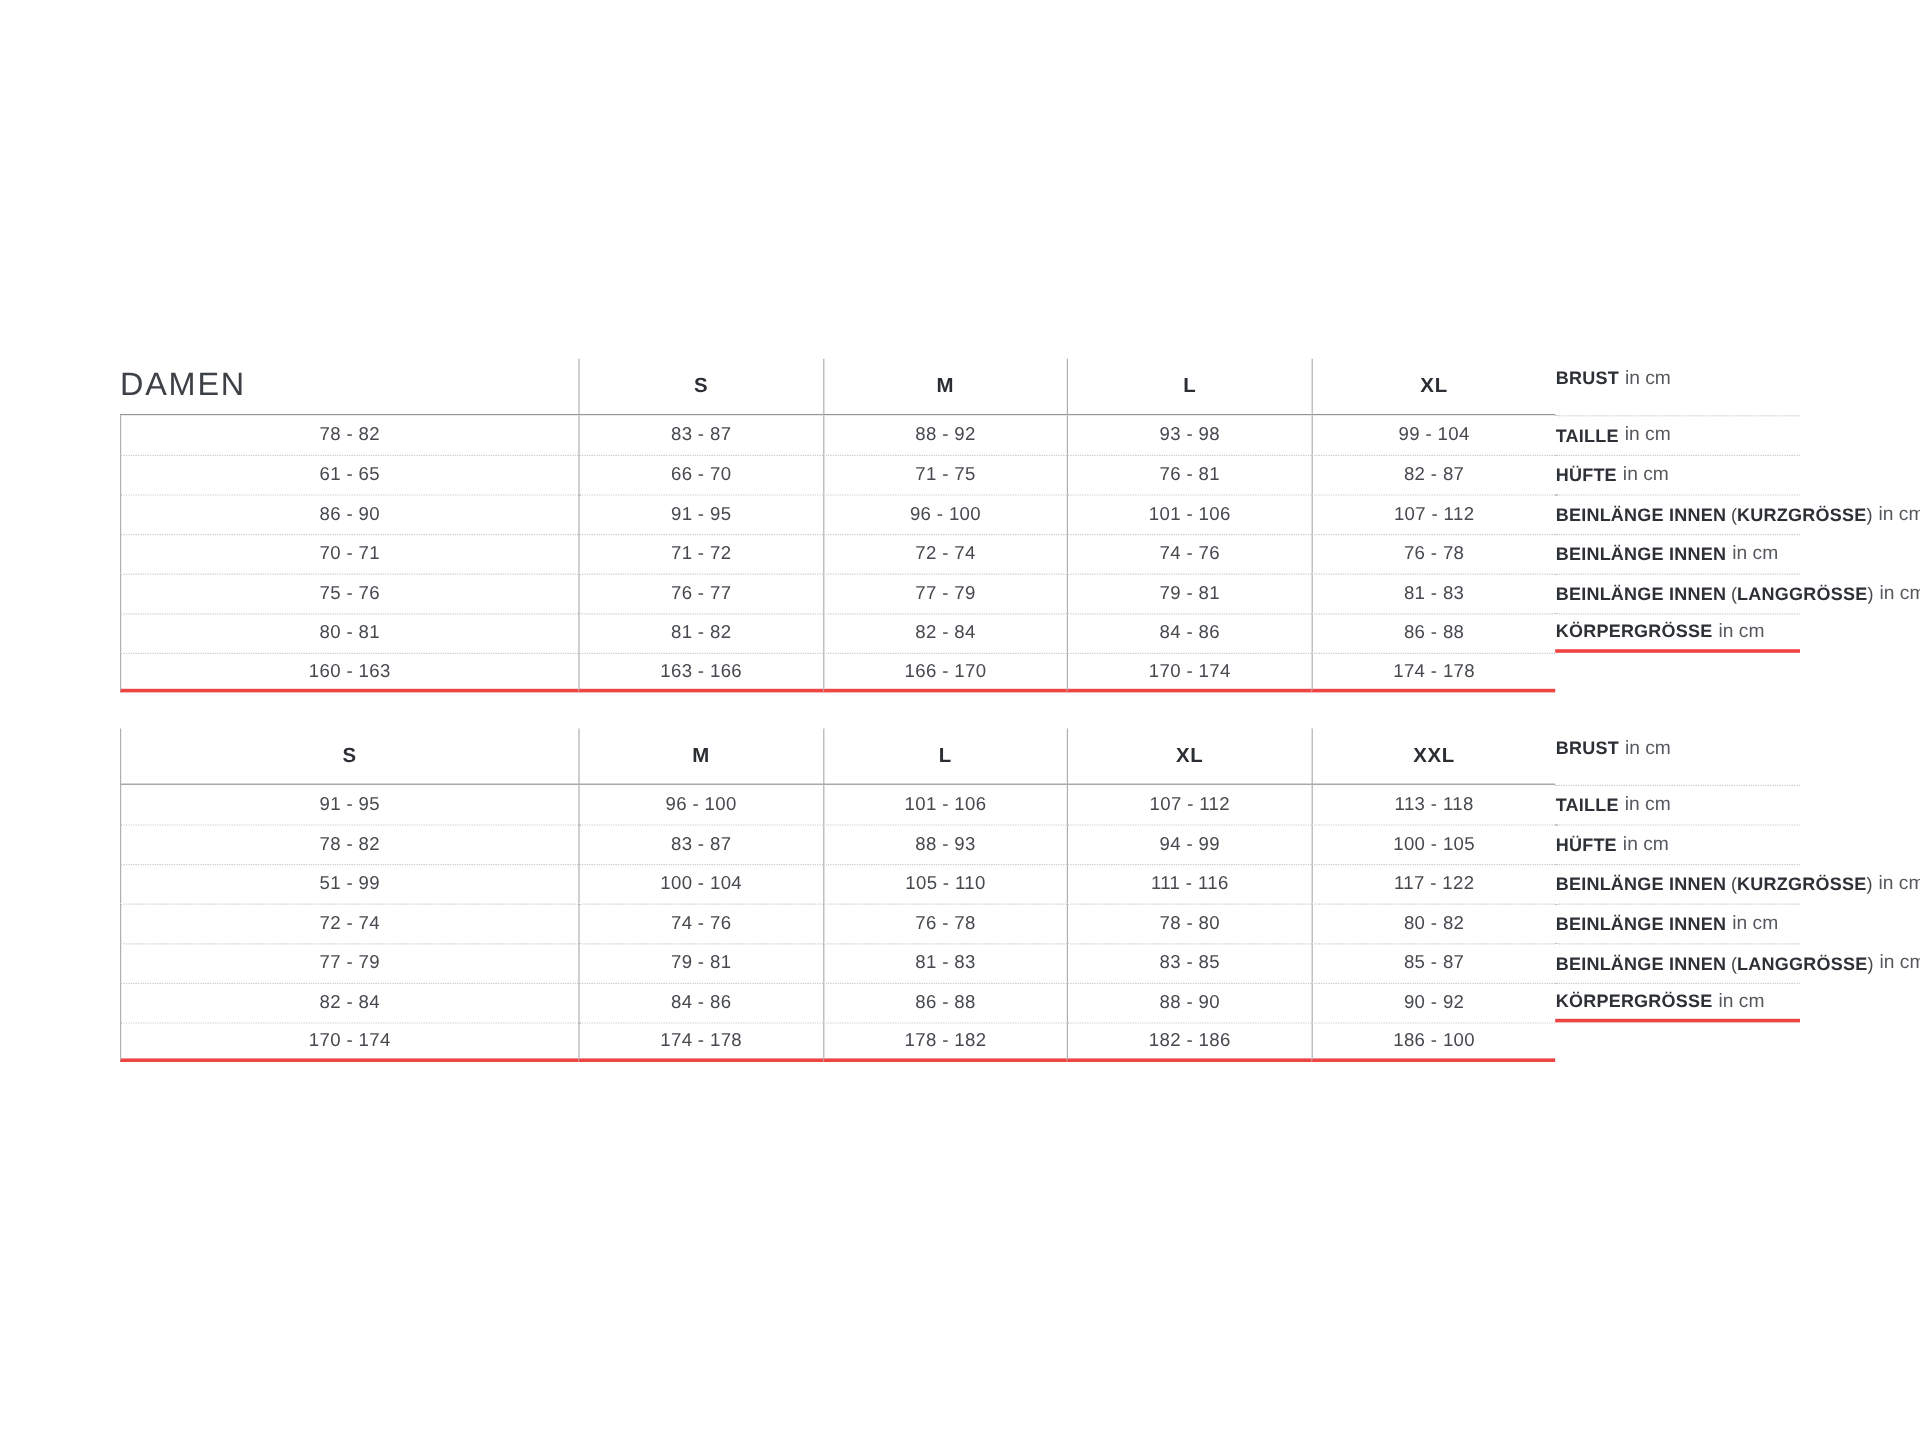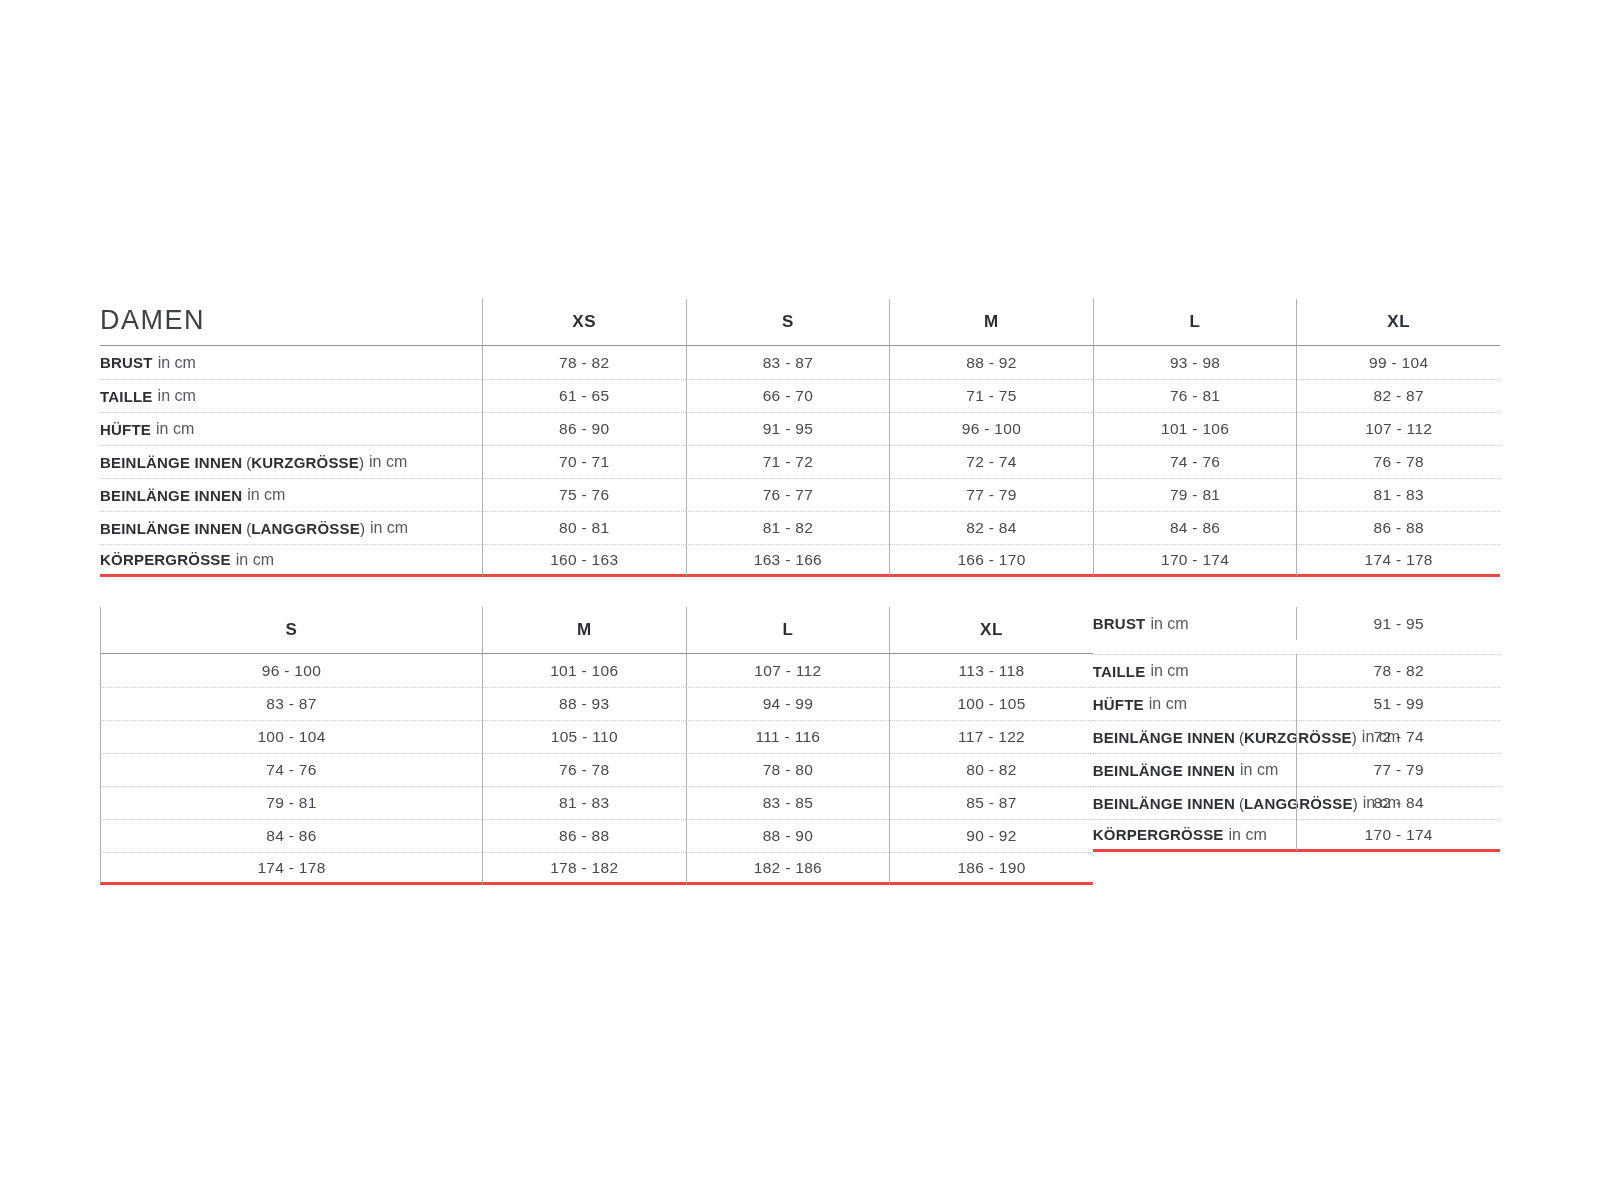--- a/index.html
+++ b/index.html
@@ -92,21 +92,20 @@
 </style>
 </head>
 <body>
 
 <div class="canvas">
   <div class="content">
     <div class="size-table">
         <div class="cell hdr label">
           <h2 class="title-text">DAMEN</h2>
         </div>
-        <div class="cell hdr data size-hdr">XS</div>
         <div class="cell hdr data size-hdr">S</div>
         <div class="cell hdr data size-hdr">M</div>
         <div class="cell hdr data size-hdr">L</div>
         <div class="cell hdr data size-hdr">XL</div>
         <div class="cell label body">
           <span class="lbl-bold">BRUST</span>
           <span class="lbl-unit">in cm</span>
         </div>
         <div class="cell data body">
           <span class="val">78 - 82</span>
@@ -242,20 +241,21 @@
         </div>
         <div class="cell data body dotted last">
           <span class="val">174 - 178</span>
         </div>
       </div>
     <div class="size-table">
         <div class="cell hdr data size-hdr">S</div>
         <div class="cell hdr data size-hdr">M</div>
         <div class="cell hdr data size-hdr">L</div>
         <div class="cell hdr data size-hdr">XL</div>
+        <div class="cell hdr data size-hdr">XXL</div>
         <div class="cell label body">
           <span class="lbl-bold">BRUST</span>
           <span class="lbl-unit">in cm</span>
         </div>
         <div class="cell data body">
           <span class="val">91 - 95</span>
         </div>
         <div class="cell data body">
           <span class="val">96 - 100</span>
         </div>
@@ -379,17 +379,17 @@
         <div class="cell data body dotted last">
           <span class="val">174 - 178</span>
         </div>
         <div class="cell data body dotted last">
           <span class="val">178 - 182</span>
         </div>
         <div class="cell data body dotted last">
           <span class="val">182 - 186</span>
         </div>
         <div class="cell data body dotted last">
-          <span class="val">186 - 190</span>
+          <span class="val">186 - 100</span>
         </div>
       </div>
   </div>
 </div>
 
 </body></html>

